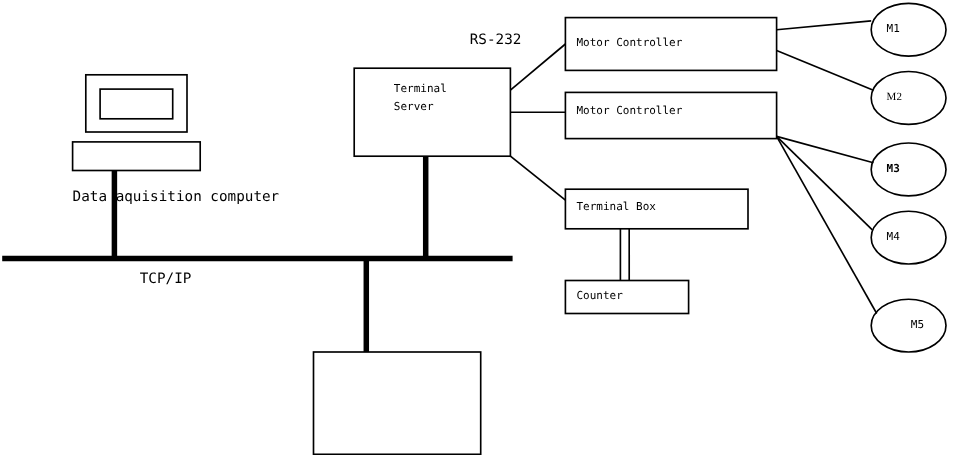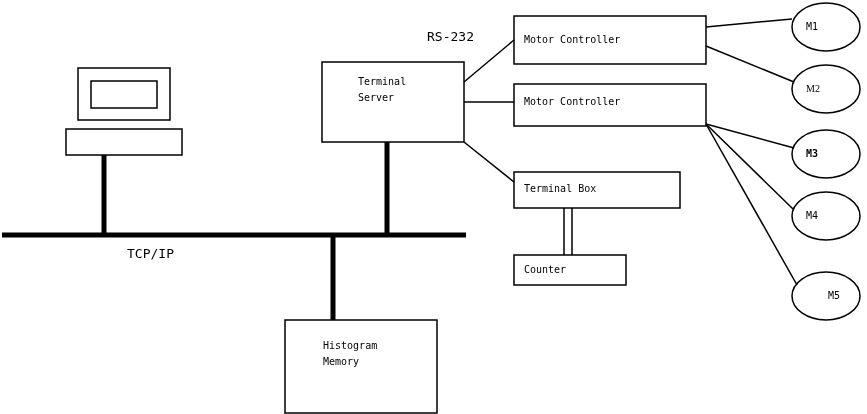--- a/index.html
+++ b/index.html
@@ -98,27 +98,26 @@
 Server</div>
 
   <div class="node-label box-label" style="left:524px; top:32px;">Motor Controller</div>
 
   <div class="node-label box-label" style="left:524px; top:94px;">Motor Controller</div>
 
   <div class="node-label box-label" style="left:524px; top:181px;">Terminal Box</div>
 
   <div class="node-label box-label" style="left:524px; top:262px;">Counter</div>
 
-  <div class="node-label box-label" style="left:323px; top:338px;">Histogram
-Memory</div>
 
   <div class="node-label ellipse-label" style="left:806px; top:19px;">M1</div>
   <div class="node-label ellipse-label" style="left:806px; top:81px;font-family:Liberation Serif, serif;">M2</div>
   <div class="node-label ellipse-label" style="left:806px; top:146px;font-weight:bold;">M3</div>
   <div class="node-label ellipse-label" style="left:806px; top:208px;text-align:center;">M4</div>
   <div class="node-label ellipse-label" style="left:828px; top:288px;">M5</div>
 
+  <div class="node-label free-label" style="left:66px; top:172px;">Data aquisition computer</div>
 
   <div class="node-label free-label" style="left:127px; top:246px;">TCP/IP</div>
 
   <div class="node-label free-label" style="left:427px; top:29px;">RS-232</div>
 
 </div>
 
 </body></html>

